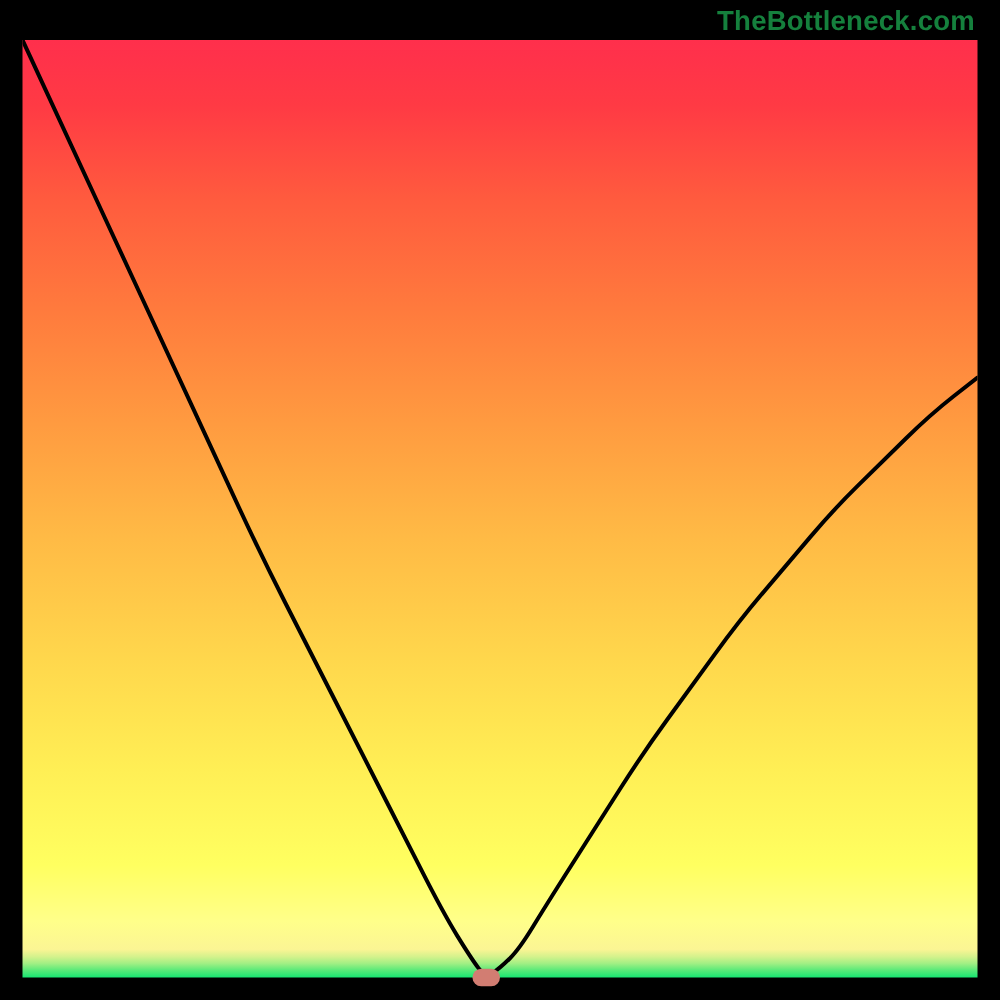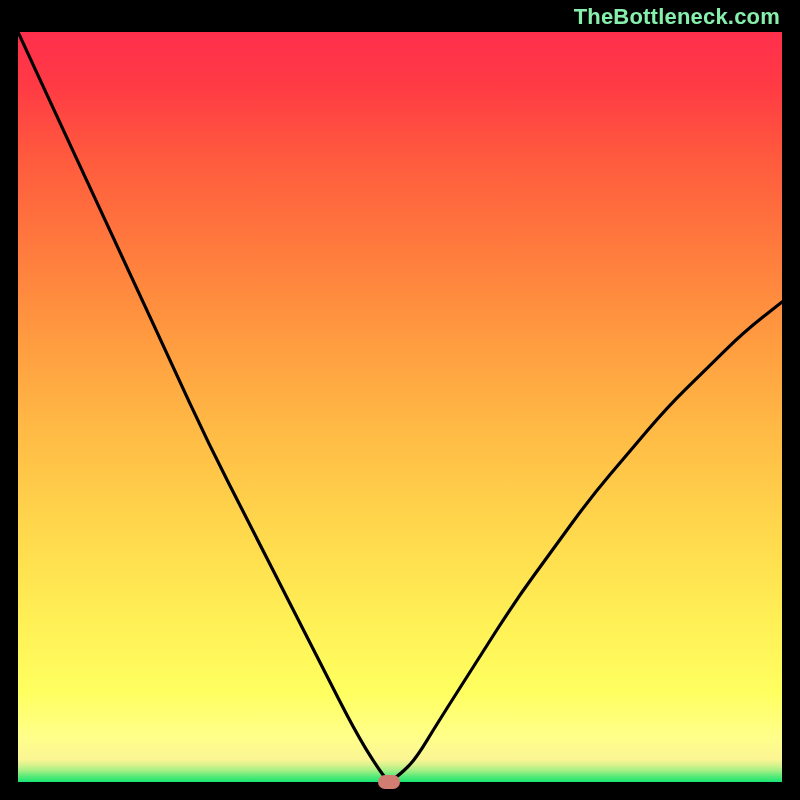--- a/index.html
+++ b/index.html
@@ -42,21 +42,21 @@
       #ff2f4c 100%
     );
   }
   .watermark {
     position: absolute;
     top: 4px;
     right: 20px;
     font-family: Arial, Helvetica, sans-serif;
     font-size: 22px;
     font-weight: 600;
-    color: #86efac;
+    color: #15803d;
     letter-spacing: 0.2px;
   }
   .curve-svg {
     position: absolute;
     left: 18px;
     top: 32px;
     width: 764px;
     height: 750px;
   }
   .marker {

